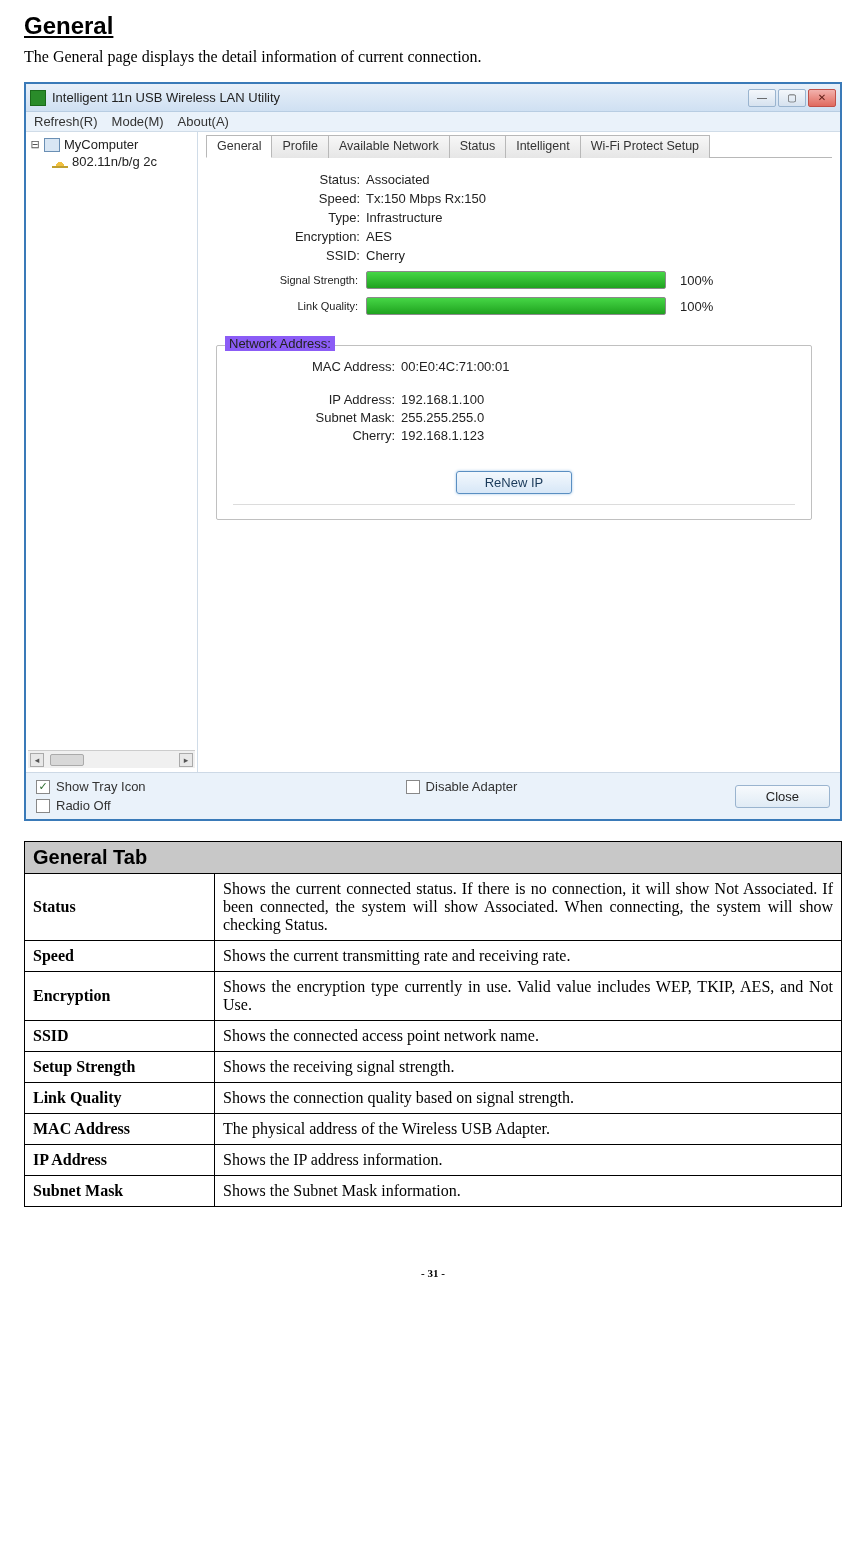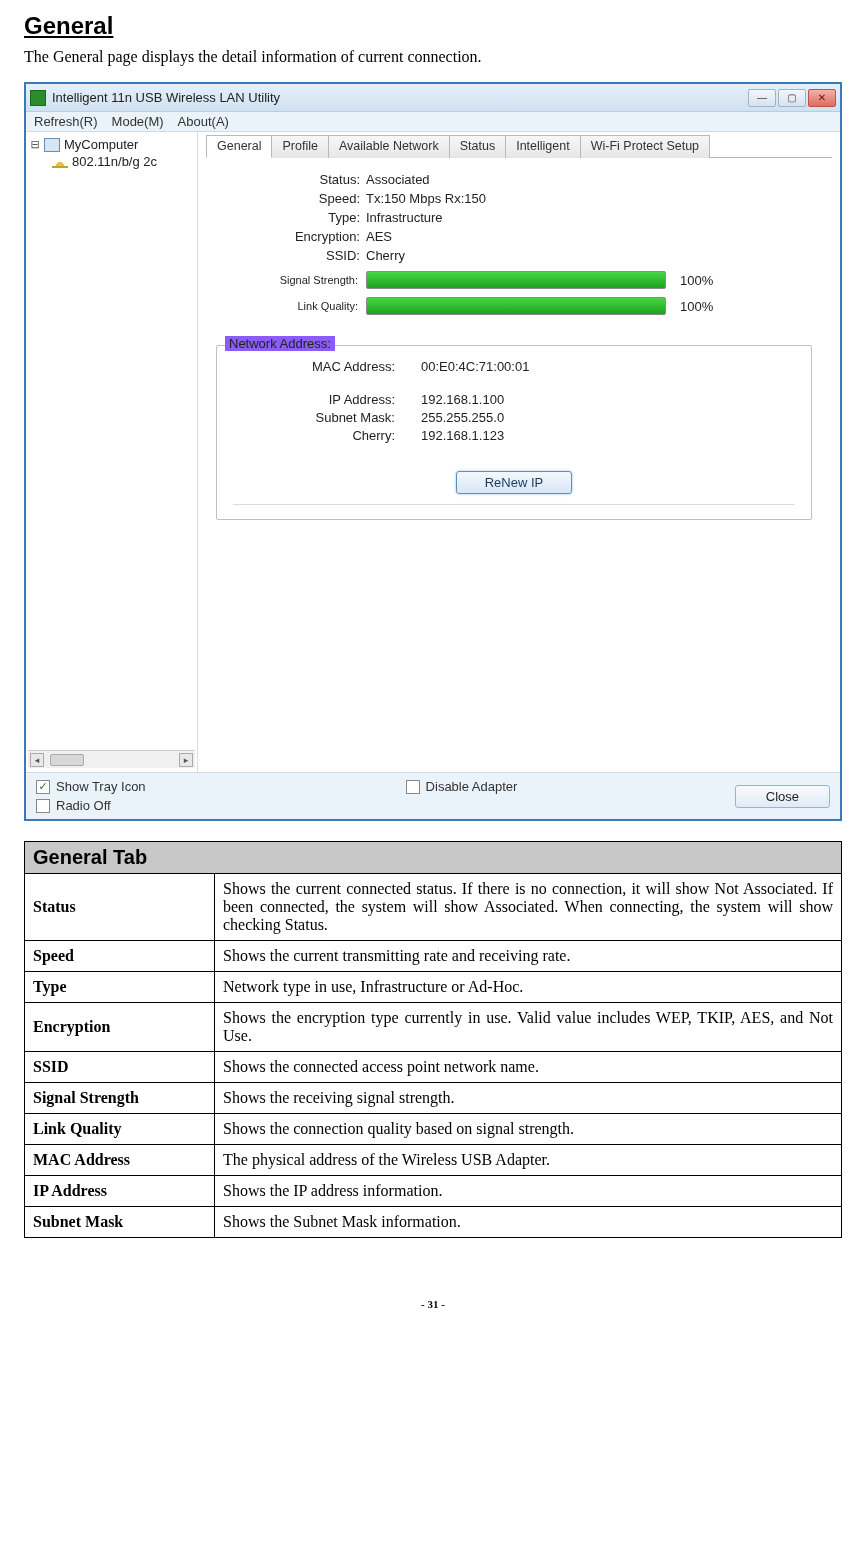--- a/index.html
+++ b/index.html
@@ -174,21 +174,21 @@
       margin-top:30px;
       padding: 10px 16px 14px 16px;
       border-radius:2px;
       position:relative;
     }
     .fieldset .legend {
       position:absolute; top:-10px; left:8px;
       background:#8b5cf6; padding:0 4px; font-size:13px;
     }
     .addr-row {
-      display:flex; margin:3px 0;gap:20px;
+      display:flex; margin:3px 0;
     }
     .addr-row .albl { width:168px; text-align:right; padding-right:6px; }
     .renew-btn {
       display:block;
       margin: 28px auto 6px auto;
       padding: 3px 28px;
       background: linear-gradient(#f3f8fd,#d7e7f7);
       border: 1px solid #5a8fc2;
       border-radius:3px;
       color:#1a3a5a;
@@ -389,33 +389,29 @@
     <tbody id="desc-body">
       <tr>
         <td class="term">Status</td>
         <td class="def">Shows the current connected status. If there is no connection, it will show Not Associated. If been connected, the system will show Associated. When connecting, the system will show checking Status.</td>
       </tr>
       <tr>
         <td class="term">Speed</td>
         <td class="def">Shows the current transmitting rate and receiving rate.</td>
       </tr>
       <tr>
-        <td class="term">Type</td>
-        <td class="def">Network type in use, Infrastructure or Ad-Hoc.</td>
-      </tr>
-      <tr>
         <td class="term">Encryption</td>
         <td class="def">Shows the encryption type currently in use. Valid value includes WEP, TKIP, AES, and Not Use.</td>
       </tr>
       <tr>
         <td class="term">SSID</td>
         <td class="def">Shows the connected access point network name.</td>
       </tr>
       <tr>
-        <td class="term">Signal Strength</td>
+        <td class="term">Setup Strength</td>
         <td class="def">Shows the receiving signal strength.</td>
       </tr>
       <tr>
         <td class="term">Link Quality</td>
         <td class="def">Shows the connection quality based on signal strength.</td>
       </tr>
       <tr>
         <td class="term">MAC Address</td>
         <td class="def">The physical address of the Wireless USB Adapter.</td>
       </tr>

